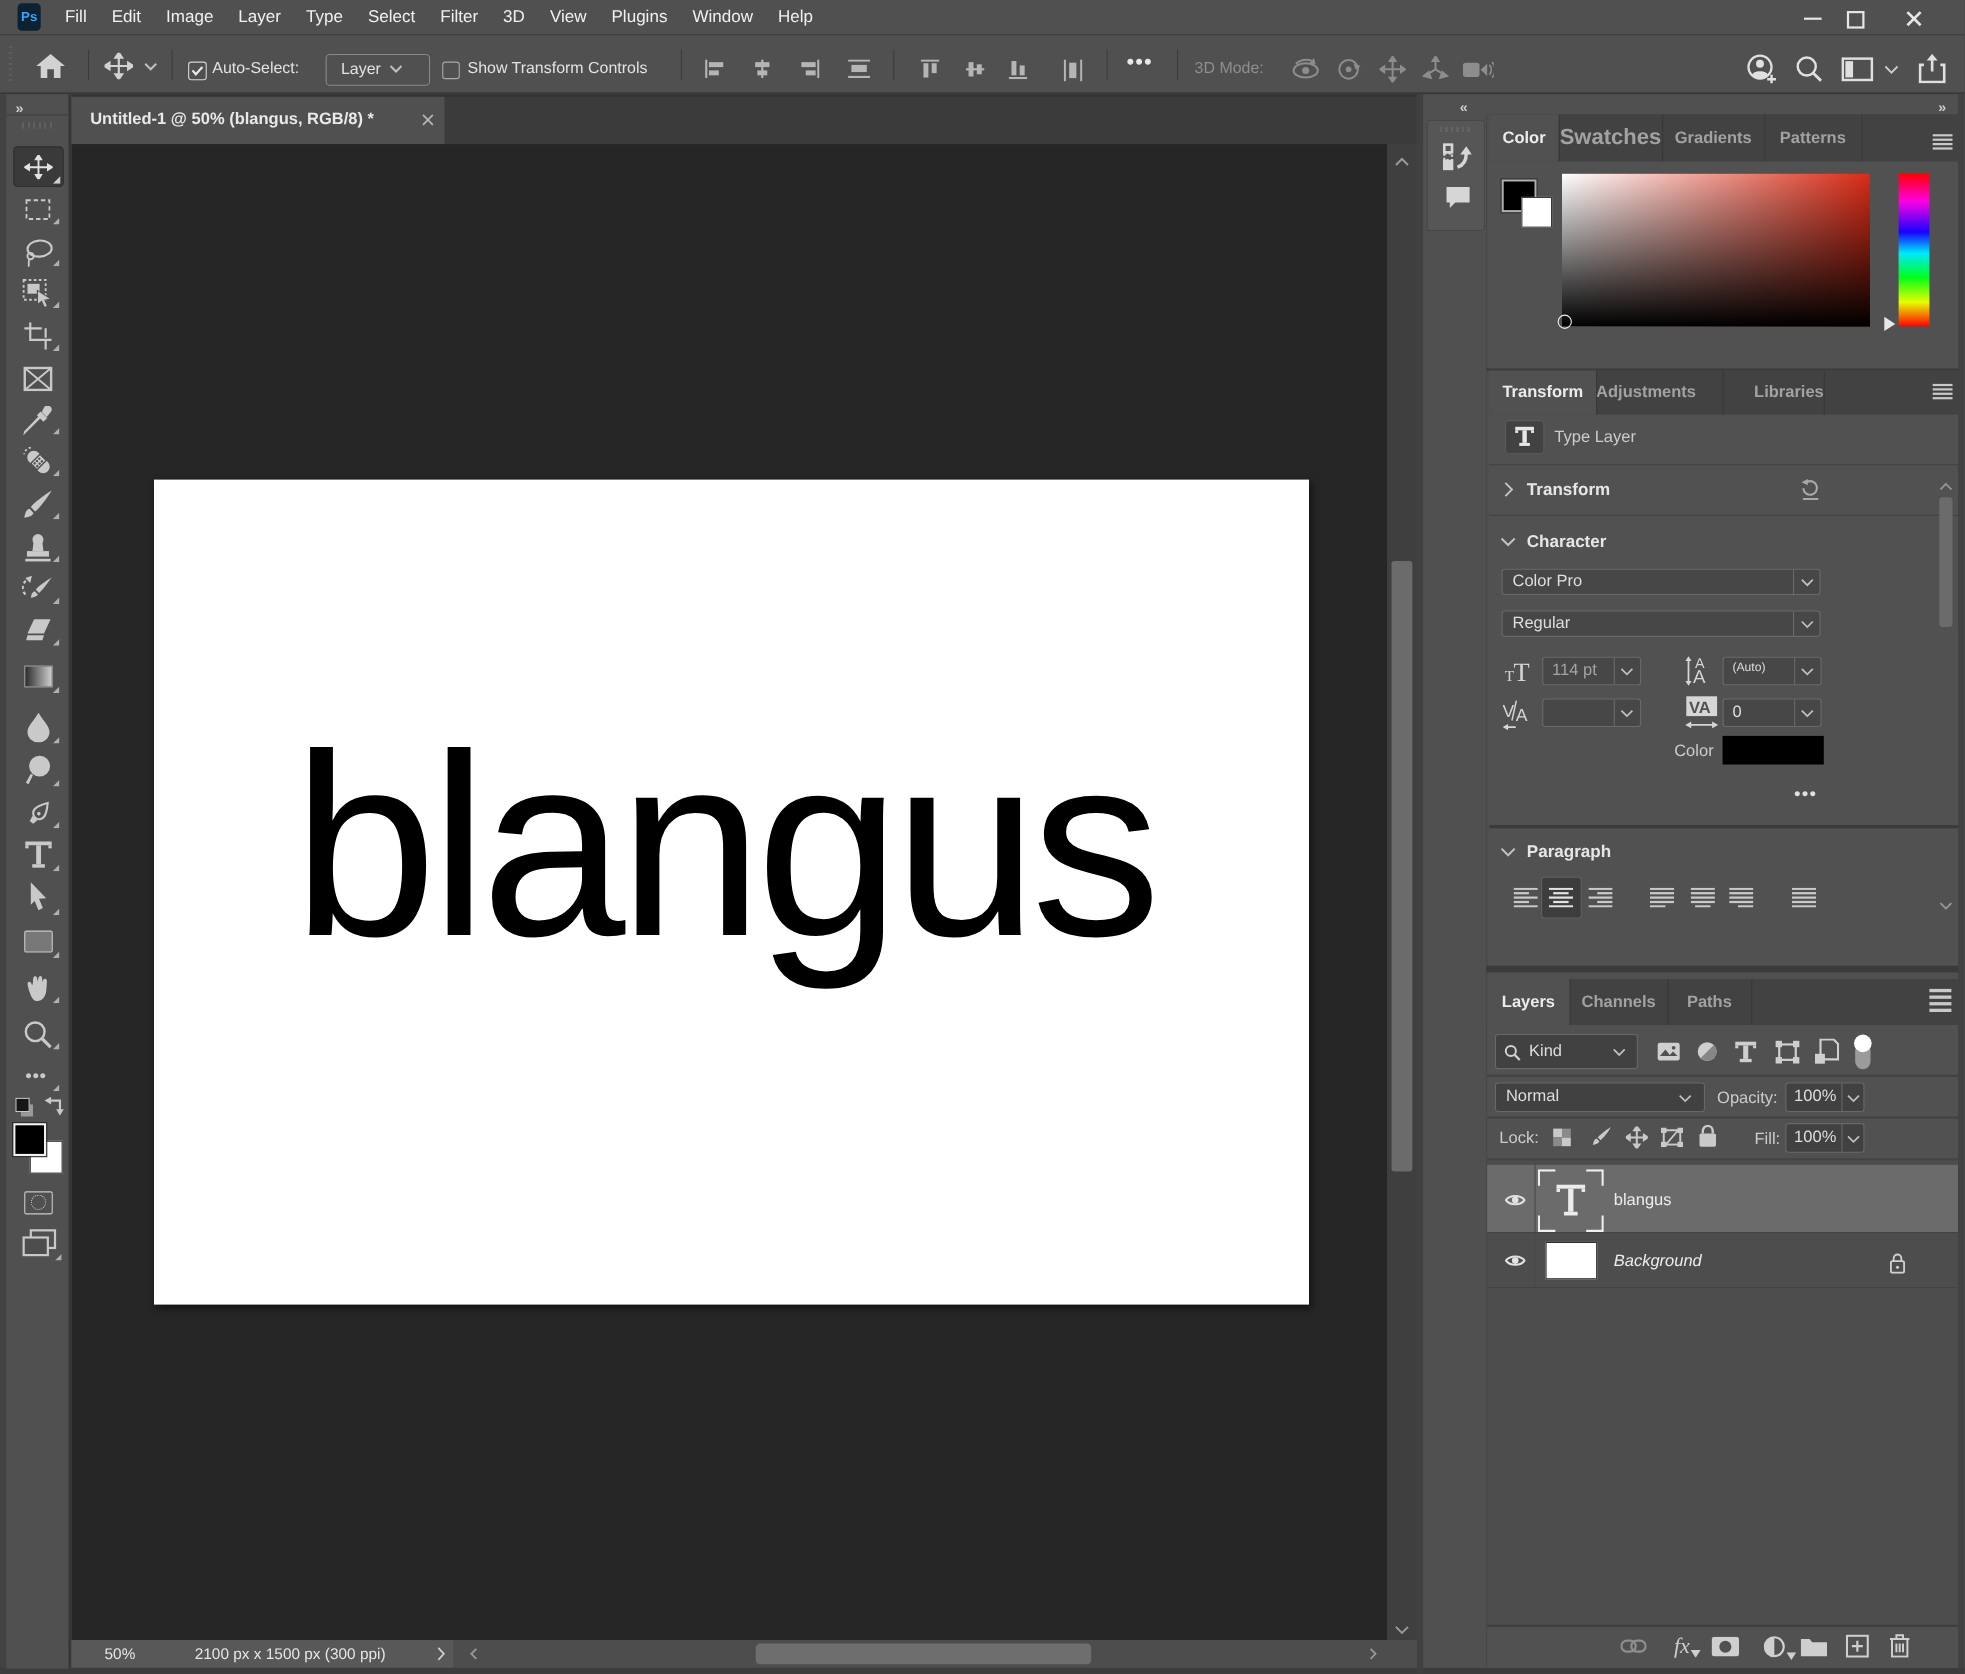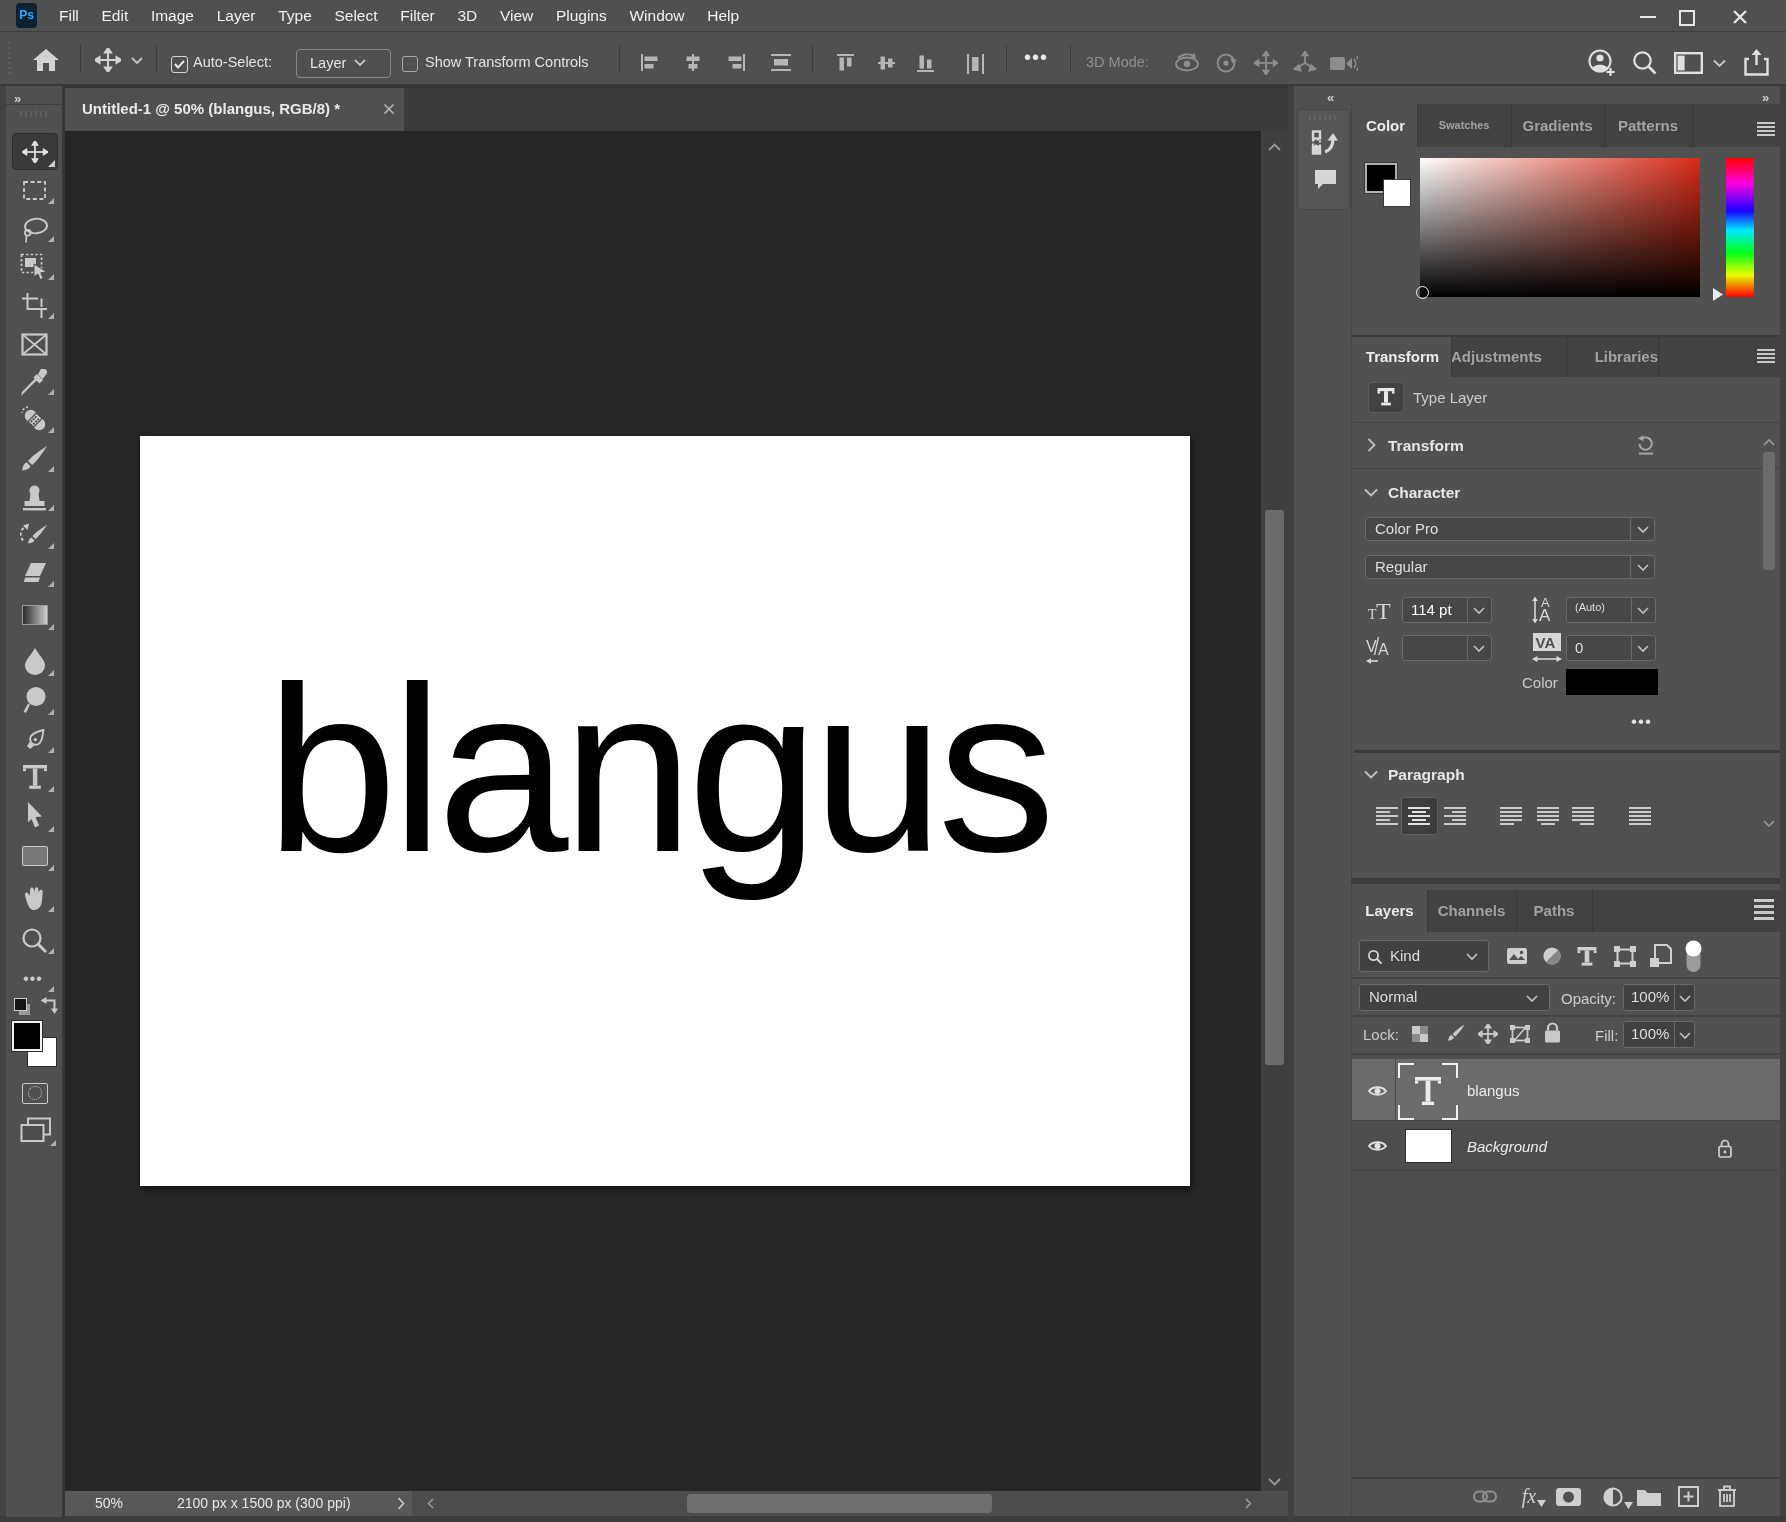--- a/index.html
+++ b/index.html
@@ -492,21 +492,21 @@
       </svg>
     </div>
   </div>
 
   <div class="abs" style="left:57px;top:18px;width:1px;height:1412px;background:#464646;"></div>
   <div id="colorpanel">
 
     <div class="abs" style="left:60px;top:18px;width:426px;height:43px;background:#424242;"></div>
     <div class="abs" style="left:60px;top:18px;width:63px;height:43px;background:#515151;color:#ececec;font-size:15px;font-weight:bold;text-align:center;line-height:43px;">Color</div>
     <div class="abs" style="left:123px;top:18px;width:1px;height:43px;background:#383838;"></div>
-    <div class="abs" style="left:123px;top:18px;width:94px;height:43px;color:#a2a2a2;font-size:11px;font-weight:bold;text-align:center;line-height:43px;">Swatches</div>
+    <div class="abs" style="left:123px;top:18px;width:94px;height:43px;color:#a2a2a2;font-size:20px;font-weight:bold;text-align:center;line-height:43px;">Swatches</div>
     <div class="abs" style="left:217px;top:18px;width:1px;height:43px;background:#383838;"></div>
     <div class="abs" style="left:217px;top:18px;width:93px;height:43px;color:#a2a2a2;font-size:15px;font-weight:bold;text-align:center;line-height:43px;">Gradients</div>
     <div class="abs" style="left:310px;top:18px;width:1px;height:43px;background:#383838;"></div>
     <div class="abs" style="left:310px;top:18px;width:88px;height:43px;color:#a2a2a2;font-size:15px;font-weight:bold;text-align:center;line-height:43px;">Patterns</div>
     <div class="abs" style="left:398px;top:18px;width:1px;height:43px;background:#383838;"></div>
     <div class="abs" style="left:463px;top:36px;width:18px;height:2px;background:#c9c9c9;box-shadow:0 4px #c9c9c9,0 8px #c9c9c9,0 12px #c9c9c9;"></div>
 
     <div class="abs" style="left:60px;top:61px;width:426px;height:188px;background:#515151;"></div>
 
     <div class="abs" style="left:71px;top:77px;width:28px;height:26px;background:#000;border:2px solid #b0b0b0;outline:1px solid #3a3a3a;"></div>
@@ -580,21 +580,21 @@
       <svg class="abs" style="left:271px;top:8px;" width="12" height="8" viewBox="0 0 12 8">
           <path d="M1 1 L6 6 L11 1" stroke="#c0c0c0" stroke-width="1.6" fill="none"></path>
         </svg>
     </div>
 
     <svg class="abs" style="left:74px;top:511px;" width="26" height="26" viewBox="0 0 26 26">
       <text x="0" y="22" font-family="Liberation Serif" font-size="14" fill="#d6d6d6">T</text>
       <text x="8" y="22" font-family="Liberation Serif" font-size="24" fill="#d6d6d6">T</text>
     </svg>
     <div class="abs" style="left:108px;top:511px;width:90px;height:26px;border:1px solid #6a6a6a;border-radius:3px;box-sizing:border-box;background:#474747;">
-      <div class="abs" style="left:8px;top:3px;color:#ffffff;font-size:15px;">114 pt</div>
+      <div class="abs" style="left:8px;top:3px;color:#a3a3a3;font-size:15px;">114 pt</div>
       <div class="abs" style="left:64px;top:0;width:1px;height:24px;background:#6a6a6a;"></div>
       <svg class="abs" style="left:70px;top:9px;" width="12" height="8" viewBox="0 0 12 8">
           <path d="M1 1 L6 6 L11 1" stroke="#c0c0c0" stroke-width="1.6" fill="none"></path>
         </svg>
     </div>
     <svg class="abs" style="left:238px;top:508px;" width="26" height="30" viewBox="0 0 26 30">
       <text x="9" y="13" font-family="Liberation Sans" font-size="13" fill="#d6d6d6">A</text>
       <text x="7" y="27" font-family="Liberation Sans" font-size="17" fill="#d6d6d6">A</text>
       <g stroke="#d6d6d6" stroke-width="1.6">
           <line x1="3" y1="7" x2="3" y2="25"></line>

